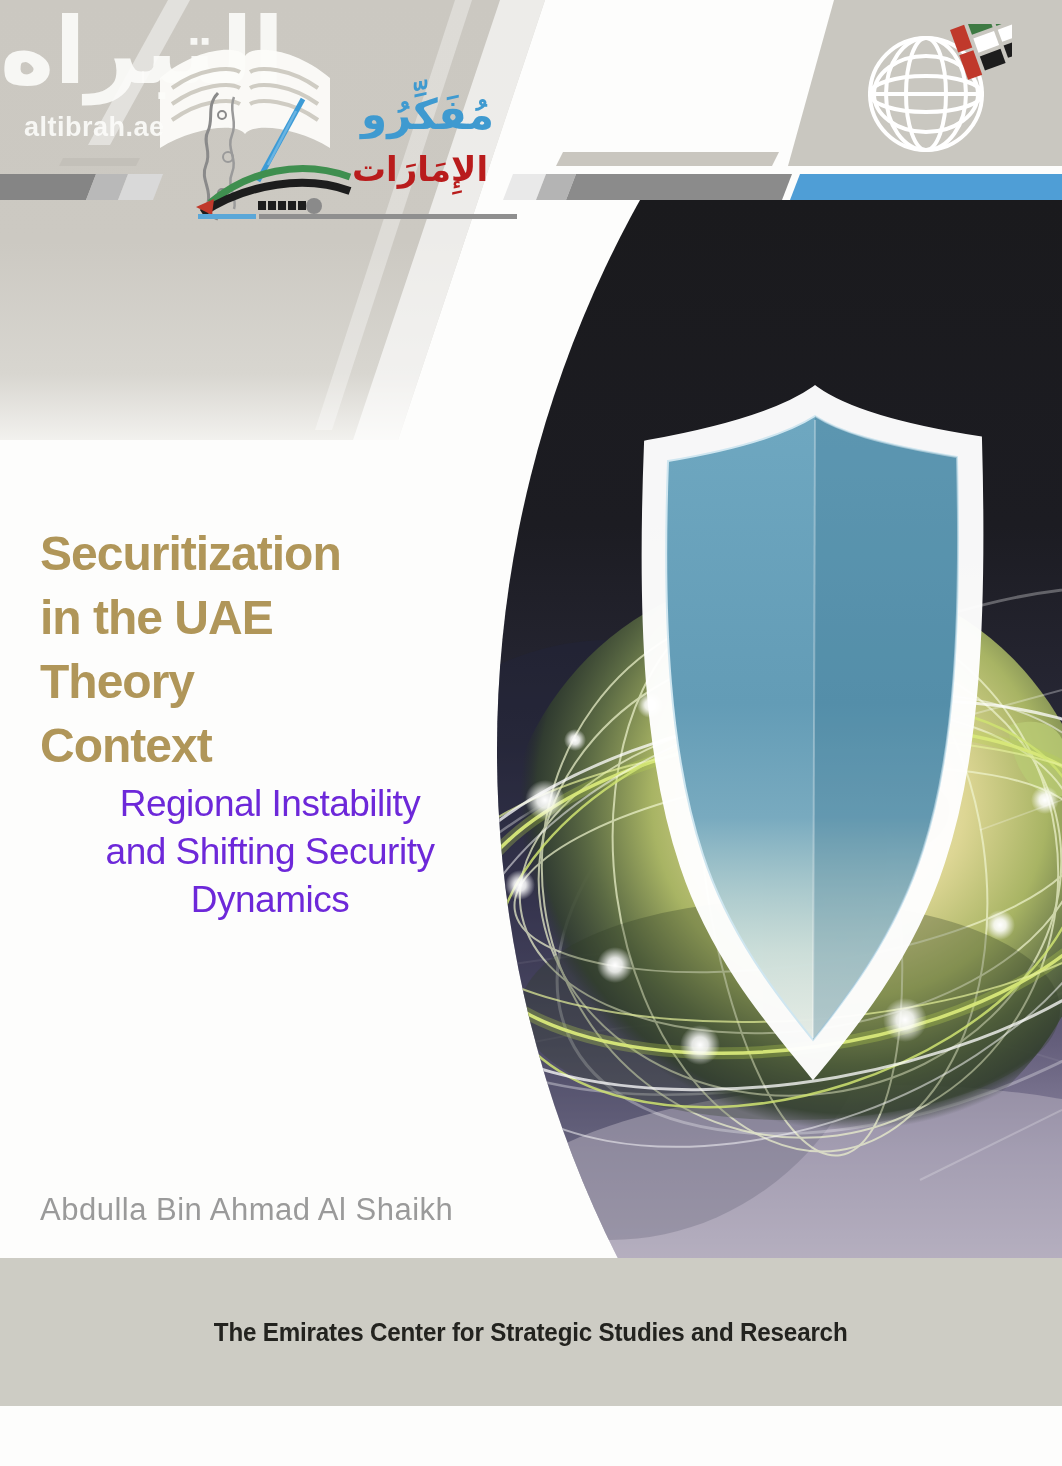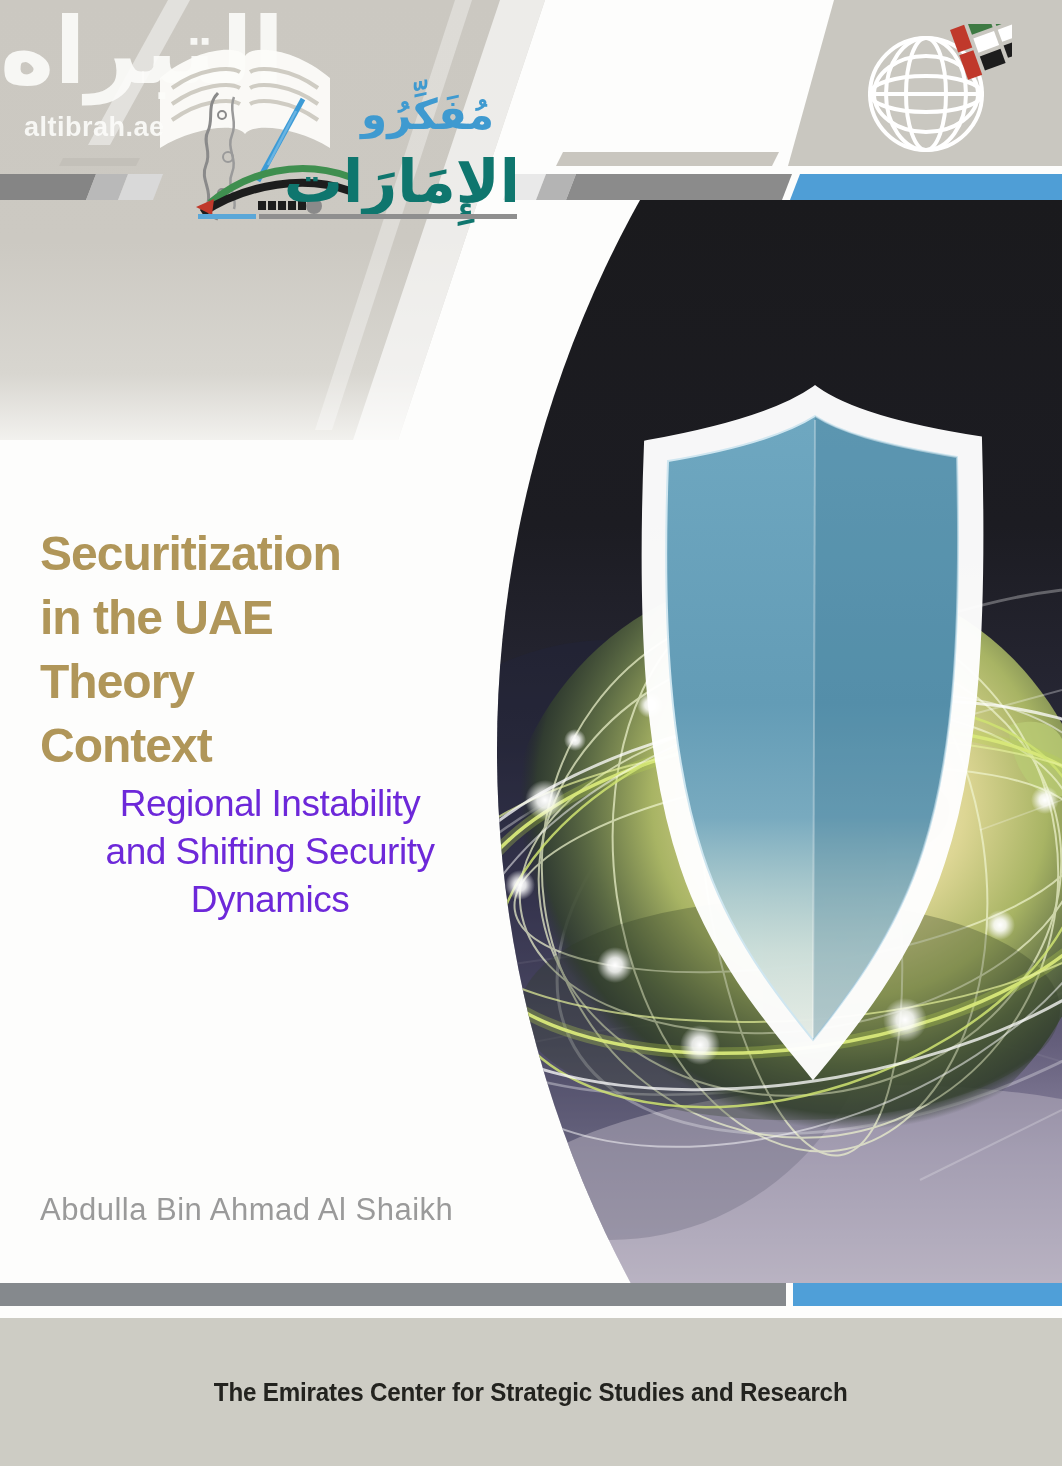--- a/index.html
+++ b/index.html
@@ -8,36 +8,36 @@
   .abs{position:absolute;}
   svg{display:block;}
   
   .wm{color:rgba(252,252,249,0.9);}
   .wm-arabic{font-family:"DejaVu Sans",sans-serif;font-weight:bold;font-size:92px;line-height:1;
              letter-spacing:2px;direction:rtl;}
   .wm-url{font-weight:bold;font-size:27px;letter-spacing:0.5px;}
   
   .mf-ar1{font-family:"DejaVu Sans",sans-serif;font-weight:bold;font-size:42px;line-height:1;
           color:#3f9ad0;direction:rtl;text-align:center;}
-  .mf-ar2{font-family:"DejaVu Sans",sans-serif;font-weight:bold;font-size:59px;line-height:1;
-          color:#0f766e;direction:rtl;text-align:center;}
+  .mf-ar2{font-family:"DejaVu Sans",sans-serif;font-weight:bold;font-size:34px;line-height:1;
+          color:#b91c1c;direction:rtl;text-align:center;}
   .mf-underline-blue{background:#5aa7d8;}
   .mf-underline-gray{background:#8f8f8f;}
   .mf-latin{font-size:30px;font-weight:bold;text-align:center;white-space:nowrap;letter-spacing:0.5px;}
   .mf-latin .red{color:#b5473c;}
   .mf-latin .blue{color:#3e8ecb;}
   
   .title{left:40px;top:522px;width:460px;color:#b09659;
          font-size:48px;font-weight:bold;line-height:64px;letter-spacing:-1px;}
   .subtitle{left:25px;top:780px;width:490px;text-align:center;color:#6d28d9;
             font-size:37px;font-weight:400;line-height:48px;letter-spacing:-0.5px;}
   .author{left:40px;top:1192px;width:460px;color:#9a9a9a;
           font-size:31px;font-weight:400;letter-spacing:0.5px;}
   
-  .pub-strip{left:0;top:1318px;width:1062px;height:148px;background:#cdccc4;
+  .pub-strip{left:0;top:1258px;width:1062px;height:148px;background:#cdccc4;
              display:flex;align-items:center;justify-content:center;}
   .pub-text{font-size:26px;font-weight:bold;color:#23231f;letter-spacing:-0.2px;
             transform:scaleX(0.93);white-space:nowrap;}
 </style>
 </head>
 <body>
 
 <div class="cover">
 
   <svg class="abs" width="1062" height="1466" viewBox="0 0 1062 1466" style="left:0;top:0;">

